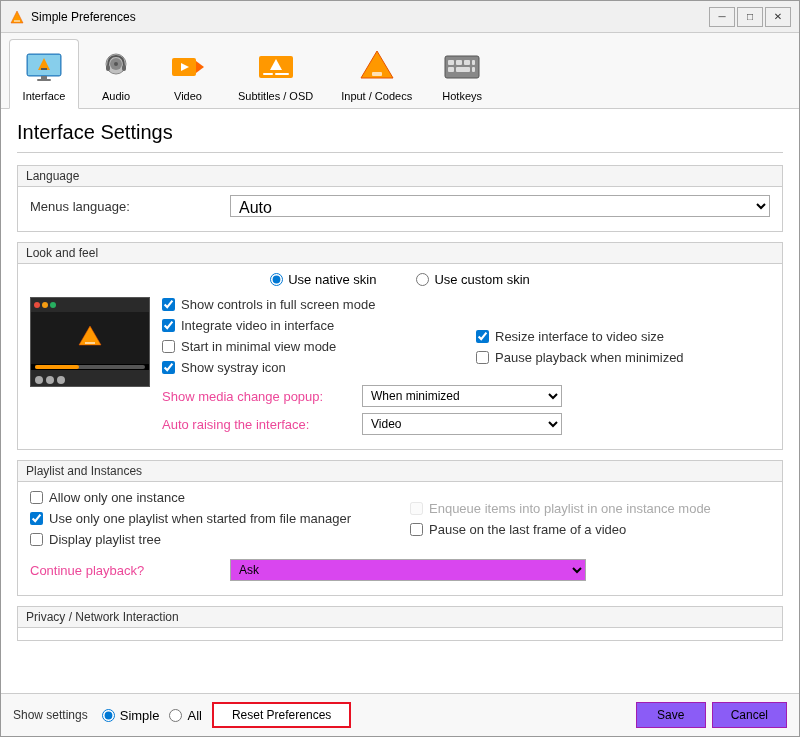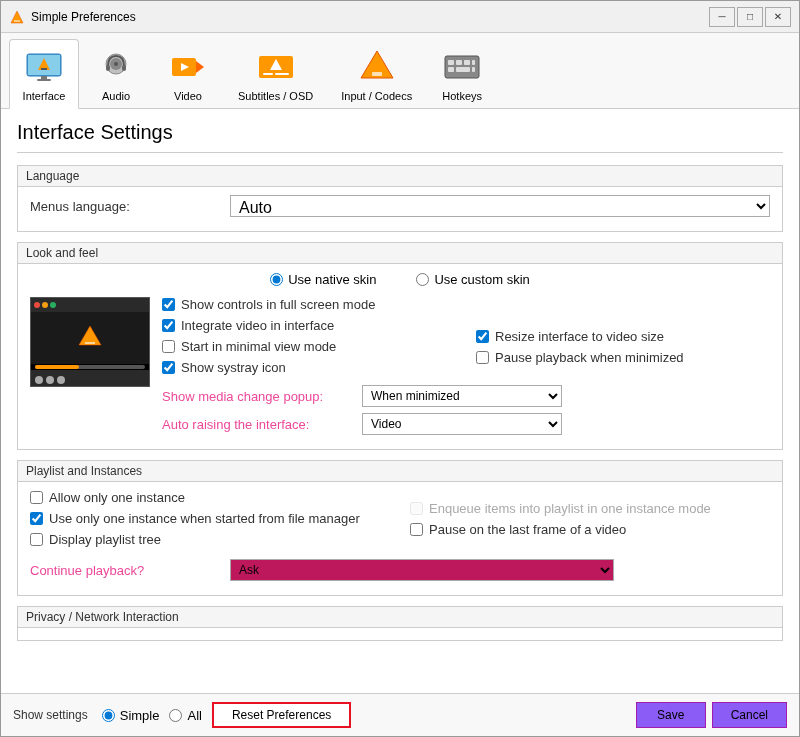--- a/index.html
+++ b/index.html
@@ -531,41 +531,41 @@
       <div class="section-header">Playlist and Instances</div>
       <div class="section-body playlist-body">
         <div class="two-col-checkboxes">
           <div class="col-left">
             <div class="checkbox-row">
               <input type="checkbox" id="one_instance" style="">
               <label for="one_instance">Allow only one instance</label>
             </div>
             <div class="checkbox-row">
               <input type="checkbox" id="one_instance_file" checked="" style="">
-              <label for="one_instance_file">Use only one instance when started from file manager</label>
+              <label for="one_instance_file">Use only one playlist when started from file manager</label>
             </div>
             <div class="checkbox-row">
               <input type="checkbox" id="display_tree" style="">
               <label for="display_tree">Display playlist tree</label>
             </div>
           </div>
           <div class="col-right">
             <div class="checkbox-row">
               <input type="checkbox" id="enqueue_items" disabled="" style="">
               <label for="enqueue_items" class="disabled" style="color:#aaa;">Enqueue items into playlist in one instance mode</label>
             </div>
             <div class="checkbox-row">
               <input type="checkbox" id="pause_last_frame" style="">
               <label for="pause_last_frame">Pause on the last frame of a video</label>
             </div>
           </div>
         </div>
         <div class="dropdown-row" style="margin-top:6px;">
           <span class="dropdown-label">Continue playback?</span>
-          <select style="width:384px; padding:2px 4px; border:1px solid #aaa; background:#be185d; font-size:12px; height:22px;">
+          <select style="width:356px; padding:2px 4px; border:1px solid #aaa; background:#d946ef; font-size:12px; height:22px;">
             <option selected="">Ask</option>
             <option>Continue</option>
             <option>Restart</option>
           </select>
         </div>
       </div>
     </div>
 
     <div class="section privacy-section">
       <div class="section-header">Privacy / Network Interaction</div>

